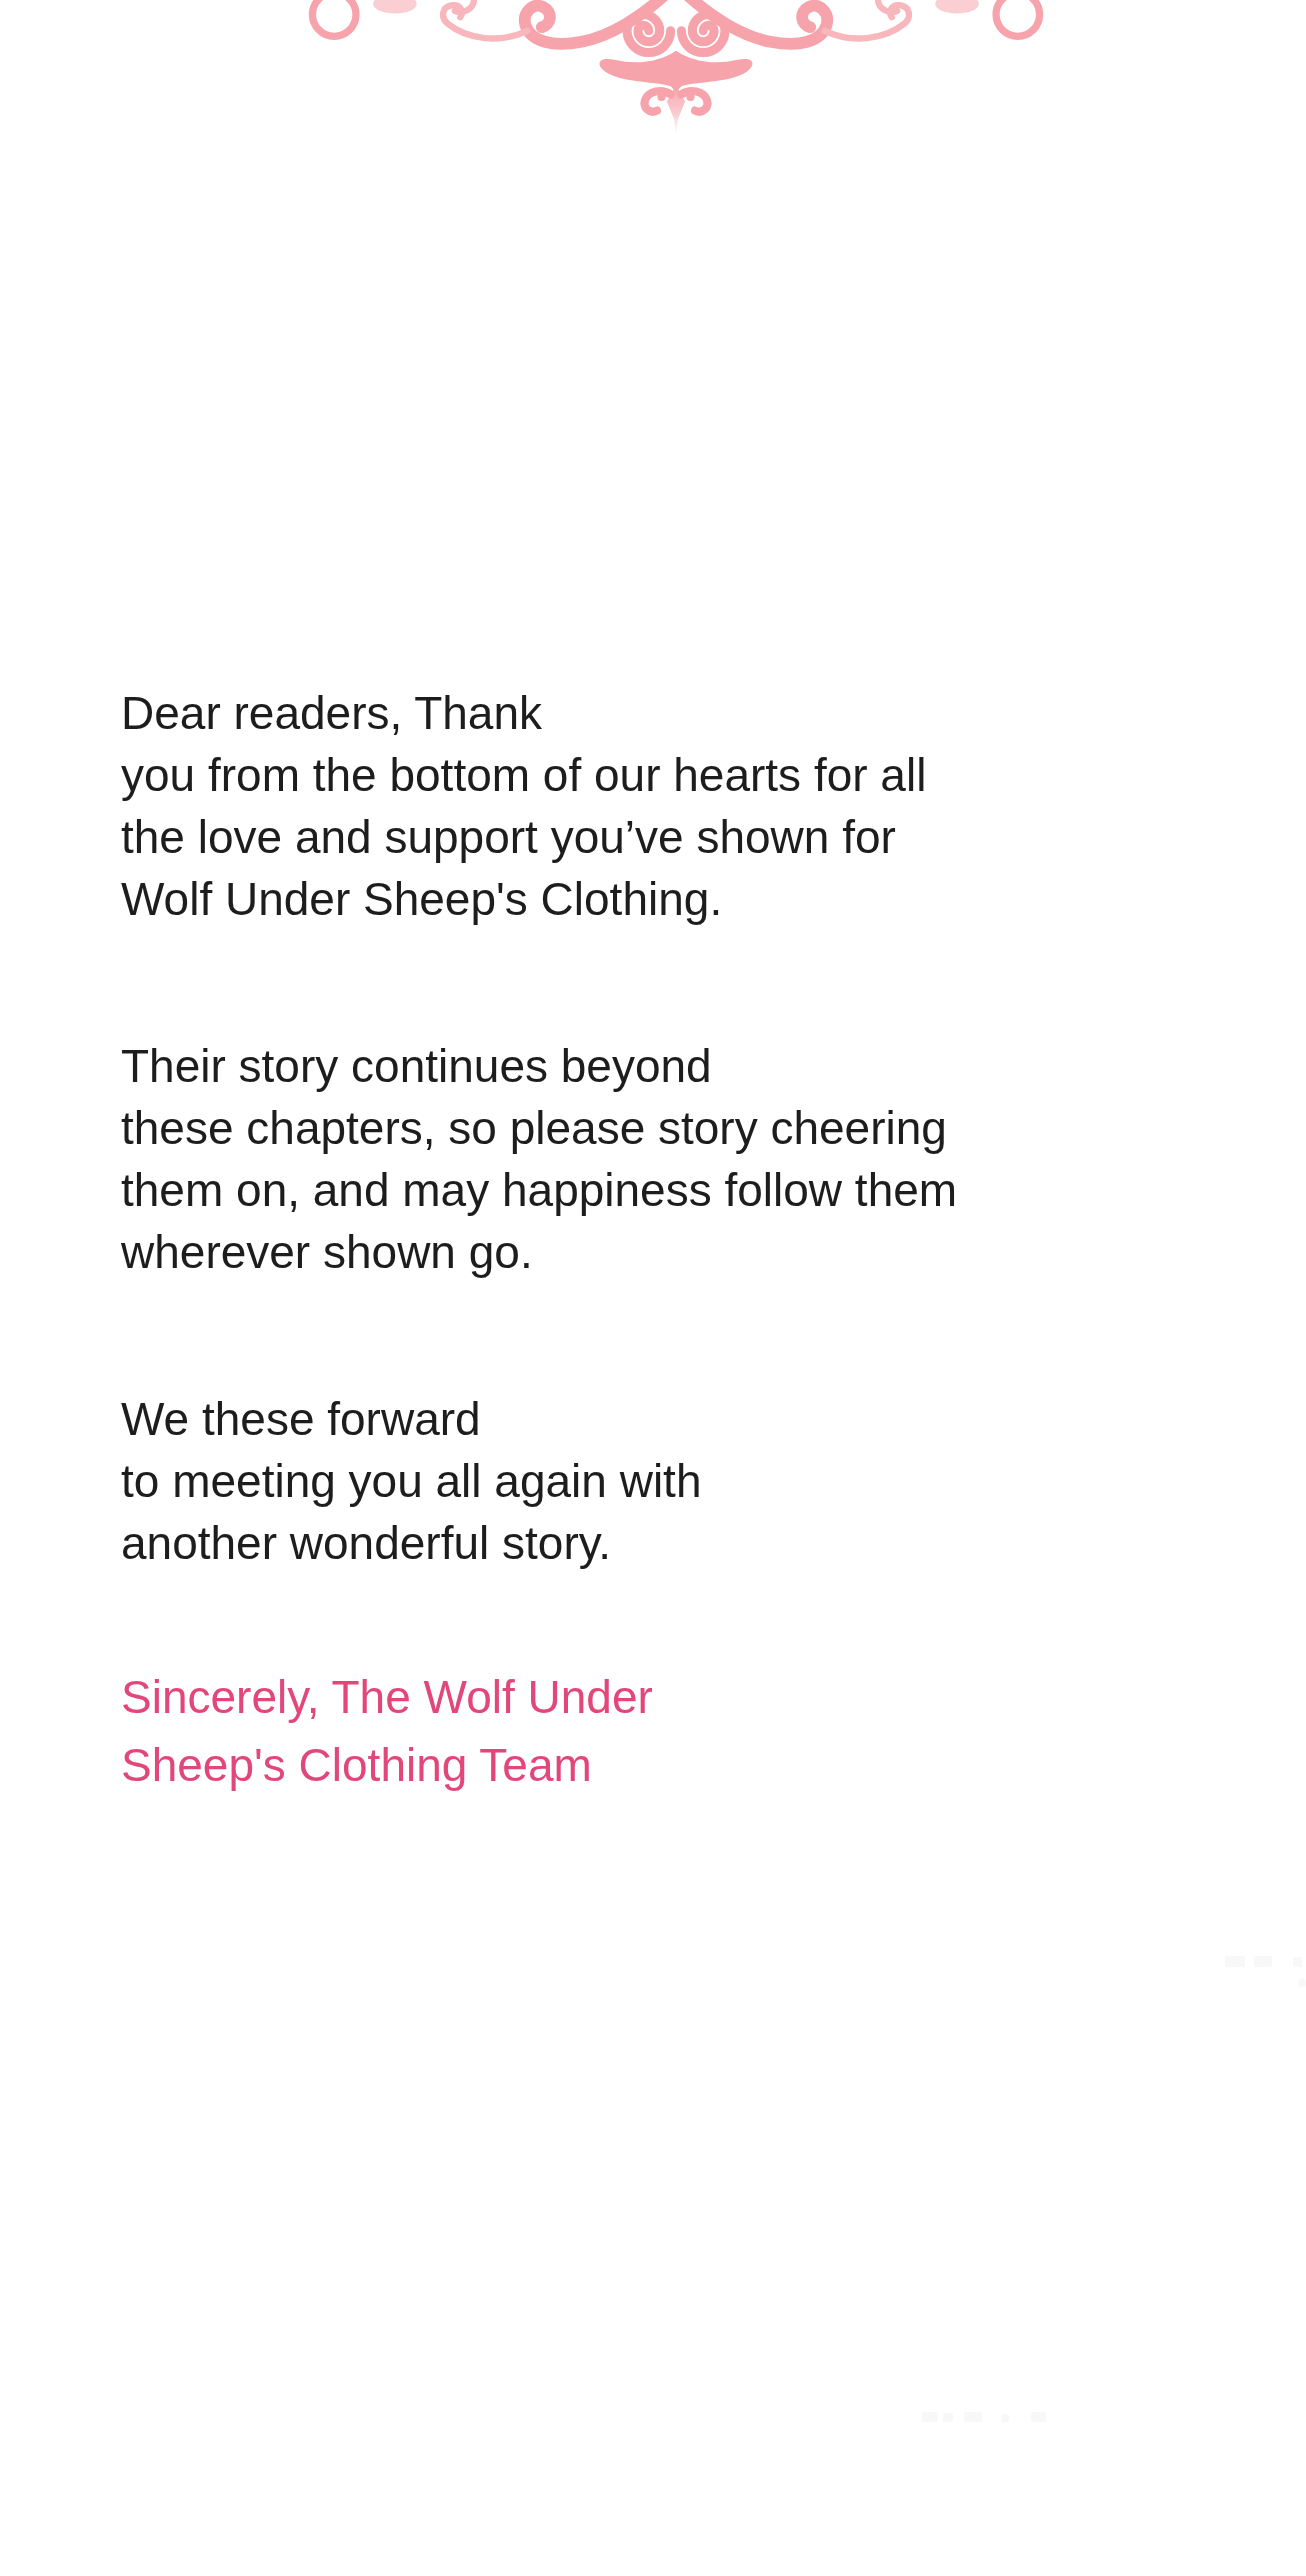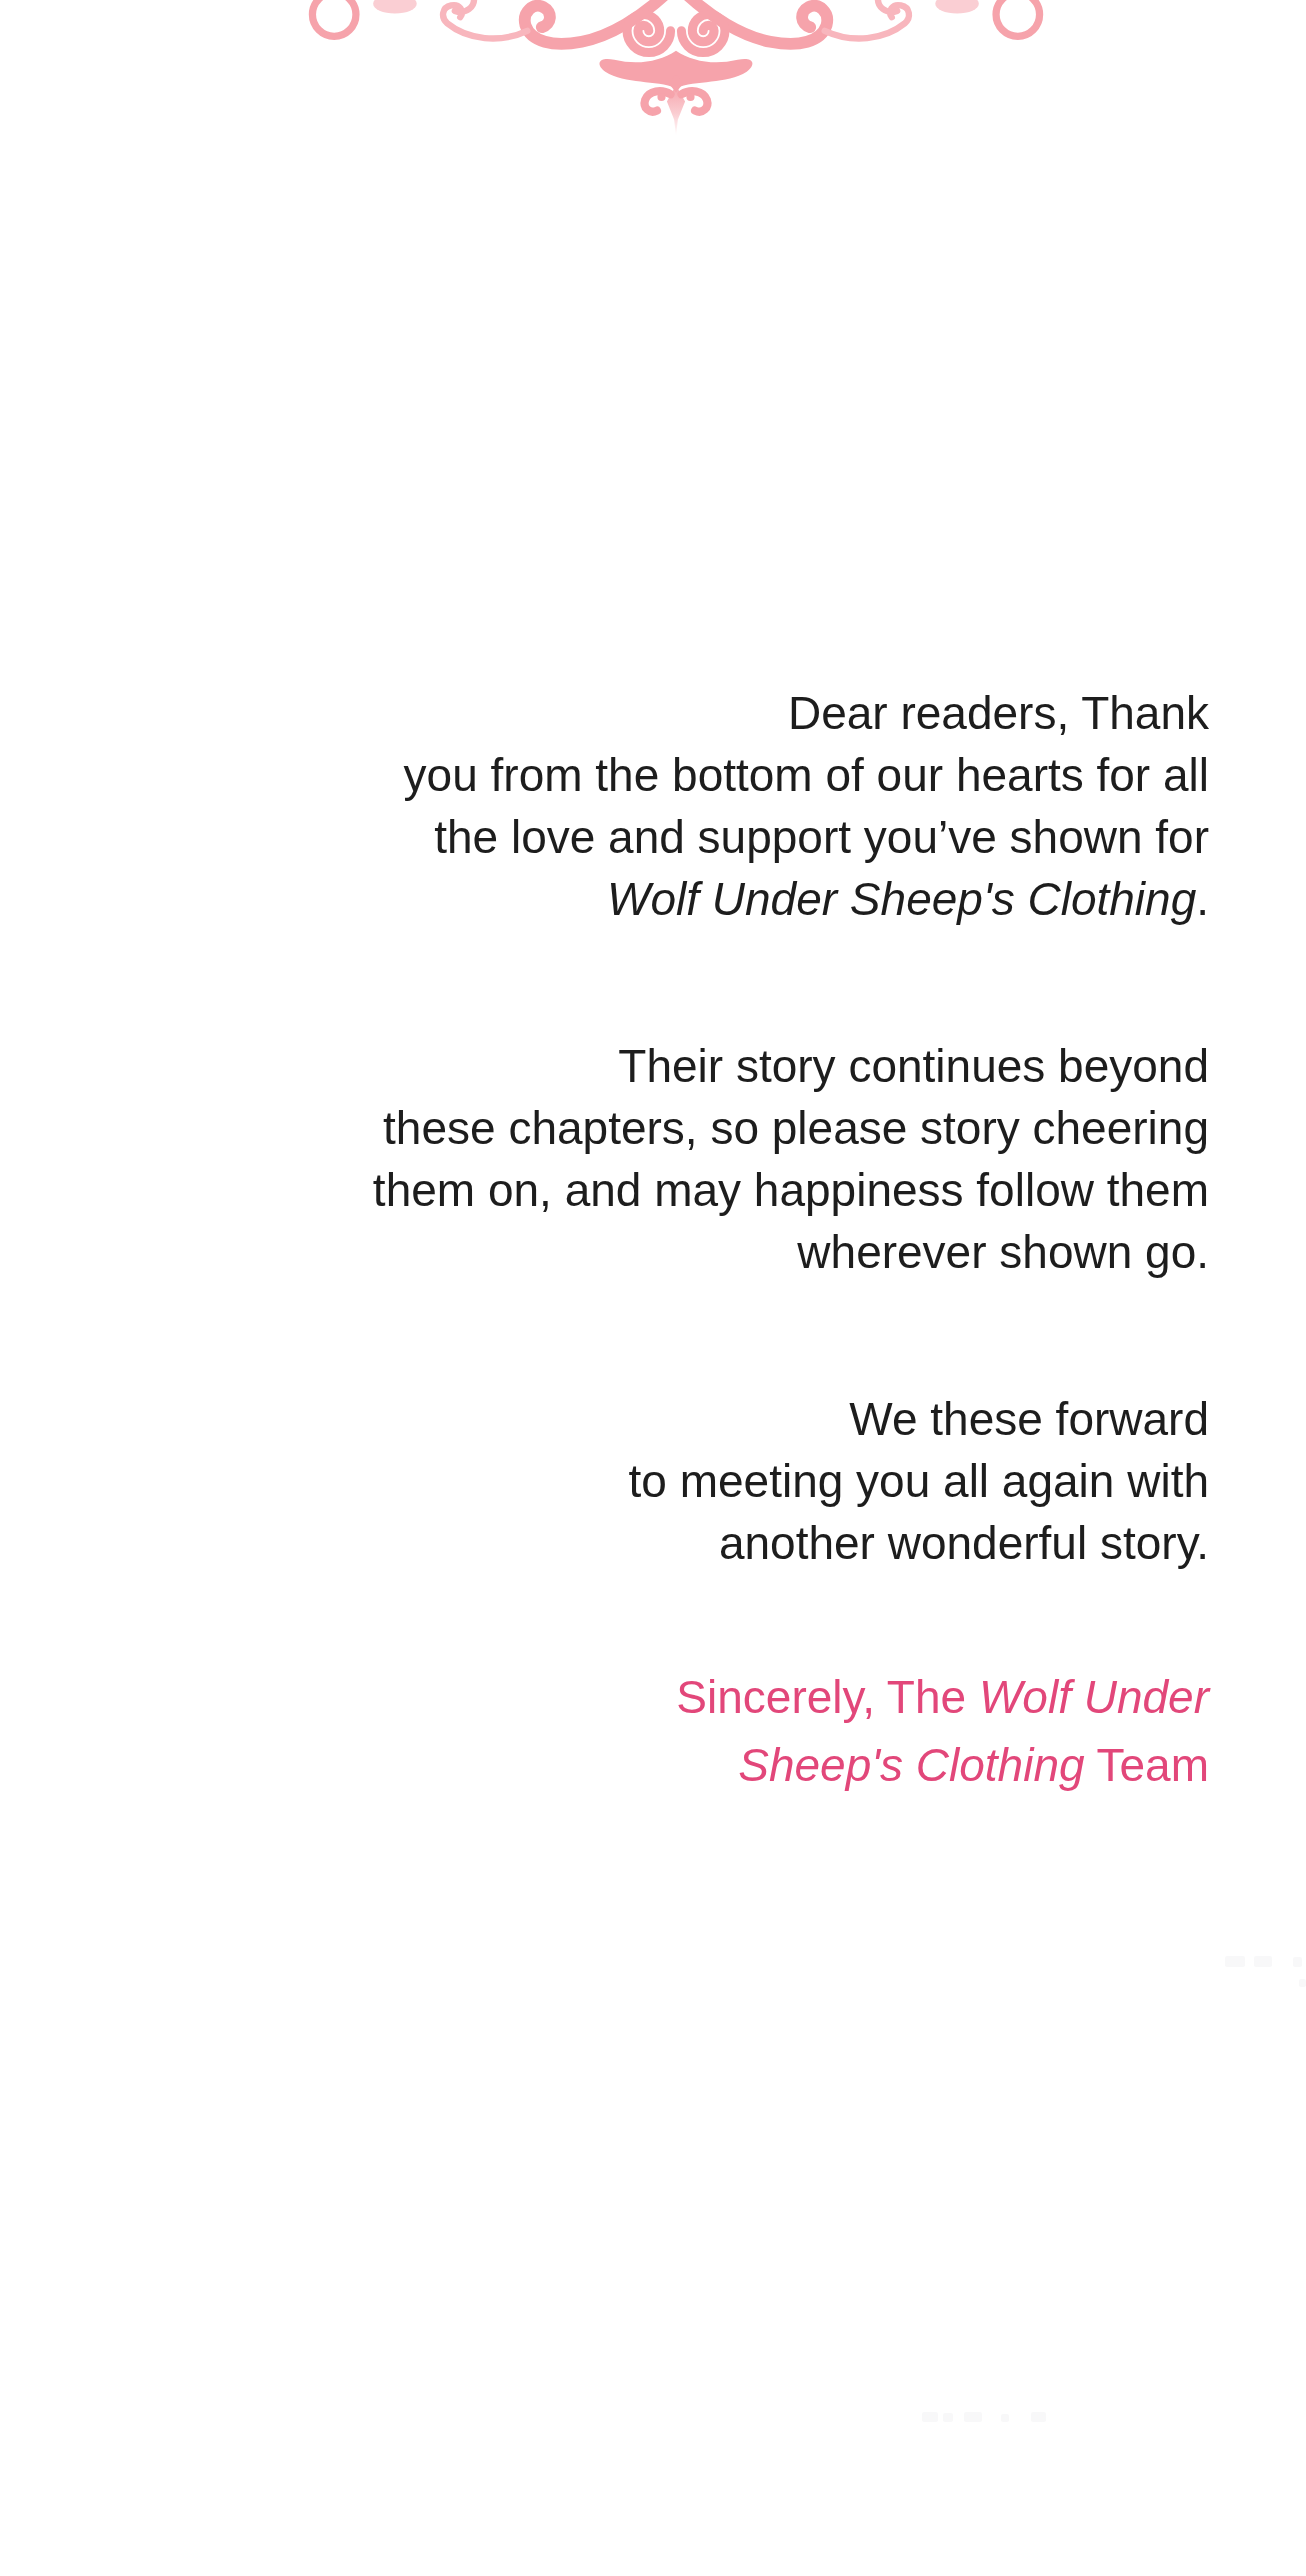--- a/index.html
+++ b/index.html
@@ -16,33 +16,33 @@
   }
   .ornament {
     position: absolute;
     left: 295px; top: 0;
     width: 762px; height: 136px;
   }
   .letter {
     position: absolute;
     top: 682px; left: 121px;
     width: 1088px;
-    text-align: right;
+    text-align: left;
     color: var(--ink, #1d1d1d);
     font-size: 46px;
     line-height: 62px;
   }
   .para { margin: 0 0 105px 0; }
   .para.signature {
     color: var(--accent, #e2477a);
     line-height: 68px;
     margin-top: -16.3px;
   }
   .line { display: block; }
-  .it { font-style: italic; }
+  .it { }
   .smudge {
     position: absolute;
     background: rgba(120, 120, 128, 0.05);
     border-radius: 1.8px;
   }
 </style>
 </head>
 <body>
 
 <div class="page">

